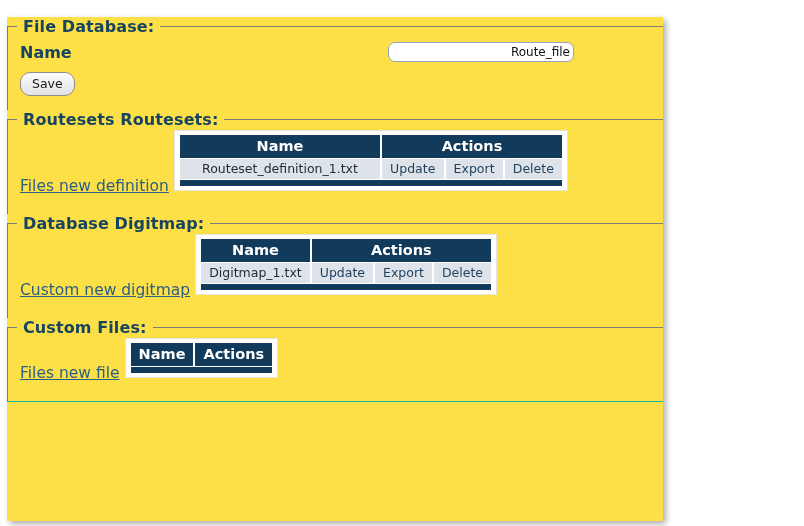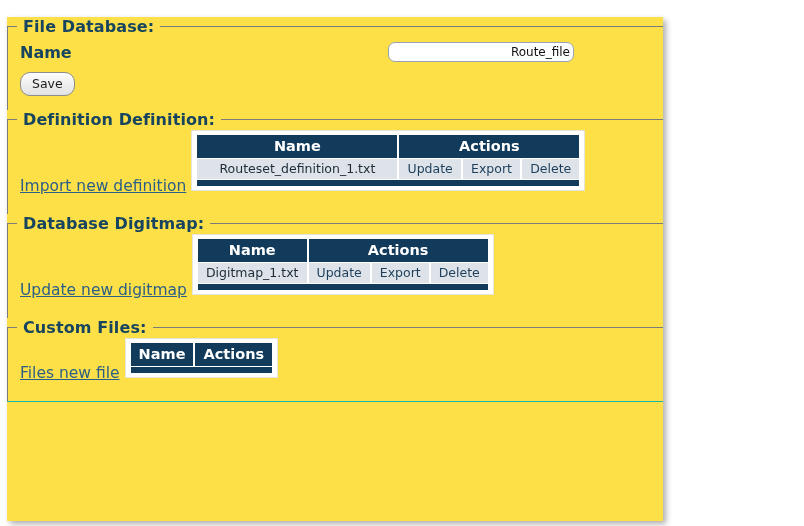--- a/index.html
+++ b/index.html
@@ -170,23 +170,23 @@
           <span class="name-label">Name</span>
           <input class="text-field" type="text" value="Route_file" style="">
         </div>
         <div class="savewrap">
           <button class="btn">Save</button>
         </div>
       </div>
     </fieldset>
 
     <fieldset class="group">
-      <legend class="group-title">Definition Definition:</legend>
-      <div class="group-body">
-        <a class="import-link">Import new definition</a>
+      <legend class="group-title">Routesets Routesets:</legend>
+      <div class="group-body">
+        <a class="import-link">Files new definition</a>
         <div class="table-frame">
           <table class="dt">
             <thead>
               <tr>
                 <th class="hdr-name-wide">Name</th>
                 <th class="hdr-actions-wide" colspan="3">Actions</th>
               </tr>
             </thead>
             <tbody>
               <tr>
@@ -208,21 +208,21 @@
               </tr>
             </tfoot>
           </table>
         </div>
       </div>
     </fieldset>
 
     <fieldset class="group">
       <legend class="group-title">Database Digitmap:</legend>
       <div class="group-body">
-        <a class="import-link">Update new digitmap</a>
+        <a class="import-link">Custom new digitmap</a>
         <div class="table-frame">
           <table class="dt dt-compact">
             <thead>
               <tr>
                 <th>Name</th>
                 <th colspan="3">Actions</th>
               </tr>
             </thead>
             <tbody>
               <tr>

